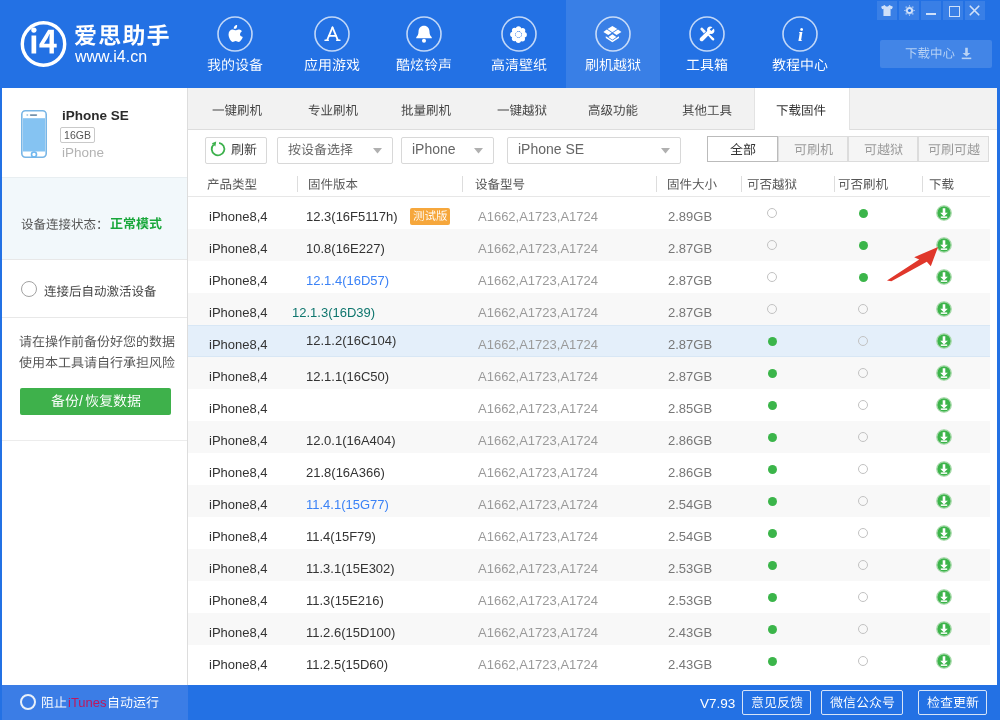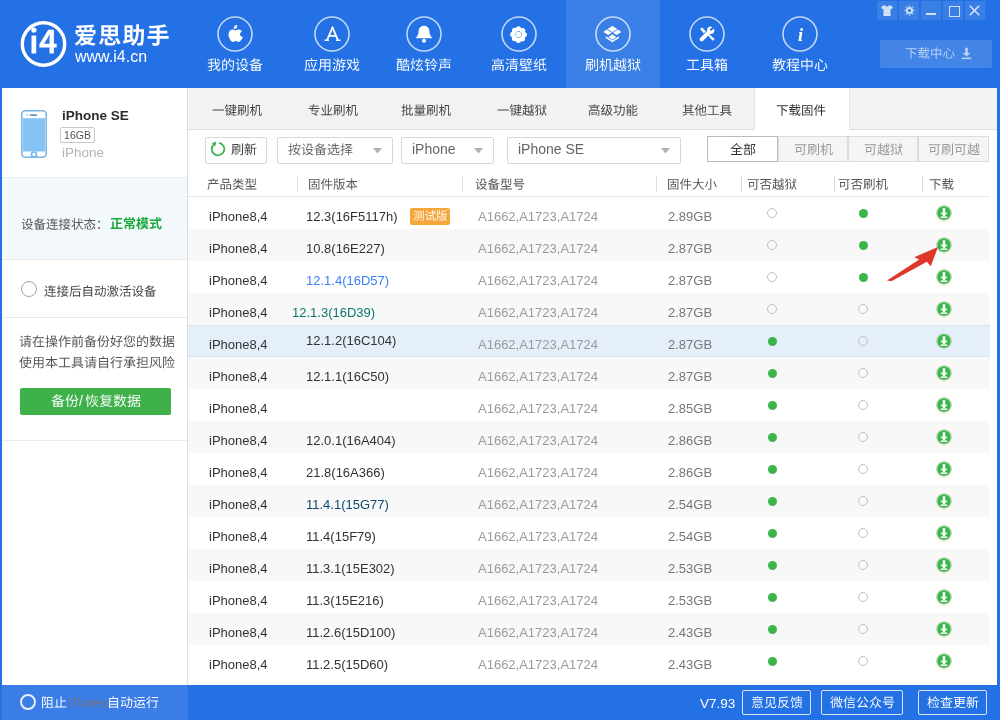--- a/index.html
+++ b/index.html
@@ -366,21 +366,21 @@
 <div style="position:absolute;left:668px;top:465px;font:400 13px 'Liberation Sans',sans-serif;color:#777;white-space:nowrap;">2.86GB</div>
 <div style="position:absolute;left:768px;top:465px;width:9px;height:9px;border-radius:50%;background:#3bb54a"></div>
 <div style="position:absolute;left:858px;top:464px;width:10px;height:10px;border-radius:50%;border:1.5px solid #c2c2c2;box-sizing:border-box"></div>
 <svg style="position:absolute;left:936px;top:461px" width="16" height="16" viewBox="0 0 16 16">
       <circle cx="8" cy="8" r="7.2" fill="#3cb44a" stroke="#a5d8a8" stroke-width="1.3"></circle>
       <path fill="#fff" d="M6.7 3.3h2.6v4.4h2.5L8 11.6 4.2 7.7h2.5z"></path>
       <rect x="4.8" y="11.4" width="6.4" height="1.5" fill="#fff"></rect>
     </svg>
 <div style="position:absolute;left:188px;top:485px;width:802px;height:32px;background:#f8f8f8"></div>
 <div style="position:absolute;left:209px;top:497px;font:400 13px 'Liberation Sans',sans-serif;color:#333;white-space:nowrap;">iPhone8,4</div>
-<div style="position:absolute;left:306px;top:497px;font:400 13px 'Liberation Sans',sans-serif;color:#0c4a6e;white-space:nowrap;">11.4.1(15G77)</div>
+<div style="position:absolute;left:306px;top:497px;font:400 13px 'Liberation Sans',sans-serif;color:#3b82f6;white-space:nowrap;">11.4.1(15G77)</div>
 <div style="position:absolute;left:478px;top:497px;font:400 13px 'Liberation Sans',sans-serif;color:#9a9a9a;white-space:nowrap;">A1662,A1723,A1724</div>
 <div style="position:absolute;left:668px;top:497px;font:400 13px 'Liberation Sans',sans-serif;color:#777;white-space:nowrap;">2.54GB</div>
 <div style="position:absolute;left:768px;top:497px;width:9px;height:9px;border-radius:50%;background:#3bb54a"></div>
 <div style="position:absolute;left:858px;top:496px;width:10px;height:10px;border-radius:50%;border:1.5px solid #c2c2c2;box-sizing:border-box"></div>
 <svg style="position:absolute;left:936px;top:493px" width="16" height="16" viewBox="0 0 16 16">
       <circle cx="8" cy="8" r="7.2" fill="#3cb44a" stroke="#a5d8a8" stroke-width="1.3"></circle>
       <path fill="#fff" d="M6.7 3.3h2.6v4.4h2.5L8 11.6 4.2 7.7h2.5z"></path>
       <rect x="4.8" y="11.4" width="6.4" height="1.5" fill="#fff"></rect>
     </svg>
 <div style="position:absolute;left:209px;top:529px;font:400 13px 'Liberation Sans',sans-serif;color:#333;white-space:nowrap;">iPhone8,4</div>
@@ -442,21 +442,21 @@
     </svg>
 <svg style="position:absolute;left:886px;top:243px" width="56" height="40" viewBox="0 0 56 40">
       <path fill="#e0372b" d="M1 37.5 33.2 16.6 28.2 14.2 52 4 44.8 23.2 40.8 18.8 5.4 38.2z"></path>
     </svg>
 <div style="position:absolute;left:0;top:685px;width:1000px;height:35px;background:#2371e4"></div>
 <div style="position:absolute;left:2px;top:685px;width:186px;height:35px;background:#3b7de6"></div>
 <div style="position:absolute;left:20px;top:694px;width:16px;height:16px;border:2px solid #e8f0fa;border-radius:50%;box-sizing:border-box"></div>
 <svg style="position:absolute;left:41px;top:696px" width="26" height="15" viewBox="0 0 26 15">
       <path transform="translate(0,11.2)" d="M 5.8 -10.2 V -0.3 H 4.4 V 0.6 H 12.5 V -0.3 H 11.4 V -10.2 Z M 6.8 -0.3 V -2.8 H 10.5 V -0.3 Z M 6.8 -6.1 H 10.5 V -3.7 H 6.8 Z M 6.8 -7 V -9.3 H 10.5 V -7 Z M 1.1 -10.4 V 1 H 2.1 V -9.5 H 3.9 C 3.6 -8.6 3.2 -7.5 2.8 -6.6 C 3.8 -5.5 4.1 -4.6 4.1 -3.9 C 4.1 -3.5 4 -3.2 3.8 -3 C 3.7 -2.9 3.5 -2.9 3.3 -2.9 C 3.1 -2.9 2.8 -2.9 2.5 -2.9 C 2.6 -2.7 2.7 -2.3 2.7 -2 C 3.1 -2 3.4 -2 3.7 -2.1 C 4 -2.1 4.2 -2.2 4.4 -2.3 C 4.8 -2.6 5 -3.1 5 -3.8 C 5 -4.7 4.7 -5.6 3.7 -6.7 C 4.1 -7.7 4.7 -9 5.1 -10 L 4.4 -10.4 L 4.3 -10.4 Z M 15.4 -8 V -0.6 H 13.6 V 0.4 H 25.3 V -0.6 H 20.5 V -5.6 H 24.8 V -6.6 H 20.5 V -10.9 H 19.5 V -0.6 H 16.4 V -8 Z" fill="#fff"></path>
     </svg>
-<div style="position:absolute;left:68px;top:695px;font:400 13px 'Liberation Sans',sans-serif;color:#737373;white-space:nowrap;">iTunes</div>
+<div style="position:absolute;left:68px;top:695px;font:400 13px 'Liberation Sans',sans-serif;color:#be185d;white-space:nowrap;">iTunes</div>
 <svg style="position:absolute;left:107px;top:696px" width="52" height="15" viewBox="0 0 52 15">
       <path transform="translate(0,11.2)" d="M 3.1 -5.3 H 10.1 V -3.4 H 3.1 Z M 3.1 -6.3 V -8.2 H 10.1 V -6.3 Z M 3.1 -2.5 H 10.1 V -0.6 H 3.1 Z M 5.9 -10.9 C 5.8 -10.4 5.6 -9.7 5.4 -9.1 H 2.1 V 1.1 H 3.1 V 0.3 H 10.1 V 1 H 11.1 V -9.1 H 6.4 C 6.6 -9.6 6.8 -10.2 7 -10.8 Z M 14.2 -9.9 V -9 H 19.2 V -9.9 Z M 21.5 -10.7 C 21.5 -9.8 21.5 -8.8 21.4 -7.9 H 19.6 V -7 H 21.4 C 21.3 -4 20.7 -1.3 19 0.3 C 19.2 0.5 19.6 0.8 19.7 1 C 21.6 -0.8 22.2 -3.8 22.4 -7 H 24.3 C 24.2 -2.4 24 -0.6 23.6 -0.2 C 23.5 -0.1 23.4 -0.1 23.1 -0.1 C 22.9 -0.1 22.2 -0.1 21.4 -0.1 C 21.6 0.2 21.7 0.6 21.7 0.8 C 22.4 0.9 23.2 0.9 23.6 0.8 C 24 0.8 24.2 0.7 24.5 0.4 C 24.9 -0.2 25.1 -2.1 25.3 -7.4 C 25.3 -7.6 25.3 -7.9 25.3 -7.9 H 22.4 C 22.4 -8.8 22.5 -9.8 22.5 -10.7 Z M 14.2 -0.6 14.2 -0.6 V -0.6 C 14.5 -0.7 14.9 -0.9 18.6 -1.7 L 18.8 -0.8 L 19.7 -1.1 C 19.4 -2 18.8 -3.6 18.3 -4.7 L 17.5 -4.5 C 17.8 -3.9 18 -3.2 18.3 -2.5 L 15.2 -1.9 C 15.7 -3 16.2 -4.5 16.5 -5.9 H 19.4 V -6.8 H 13.7 V -5.9 H 15.5 C 15.2 -4.3 14.6 -2.8 14.4 -2.4 C 14.2 -1.9 14.1 -1.5 13.8 -1.5 C 14 -1.2 14.1 -0.8 14.2 -0.6 Z M 30.9 -10.1 V -9.2 H 37.5 V -10.1 Z M 26.9 -9.6 C 27.7 -9.1 28.7 -8.3 29.2 -7.9 L 29.9 -8.6 C 29.3 -9 28.3 -9.7 27.5 -10.2 Z M 30.9 -1.5 C 31.3 -1.7 31.8 -1.8 36.7 -2.2 L 37.2 -1.2 L 38.1 -1.7 C 37.6 -2.7 36.6 -4.4 35.8 -5.6 L 34.9 -5.2 C 35.4 -4.6 35.8 -3.8 36.3 -3 L 32 -2.7 C 32.7 -3.7 33.3 -5 33.9 -6.2 H 38.4 V -7.1 H 30.1 V -6.2 H 32.7 C 32.2 -4.9 31.5 -3.6 31.3 -3.3 C 31 -2.9 30.8 -2.6 30.5 -2.5 C 30.7 -2.3 30.8 -1.8 30.9 -1.5 Z M 29.3 -6.4 H 26.5 V -5.5 H 28.3 V -1.3 C 27.8 -1.1 27.1 -0.5 26.5 0.2 L 27.2 1.1 C 27.8 0.2 28.5 -0.5 28.9 -0.5 C 29.2 -0.5 29.6 -0.1 30.2 0.2 C 31.1 0.8 32.2 0.9 33.8 0.9 C 35.2 0.9 37.4 0.9 38.3 0.8 C 38.3 0.5 38.4 0 38.6 -0.3 C 37.2 -0.1 35.3 -0 33.8 -0 C 32.3 -0 31.2 -0.1 30.4 -0.7 C 29.9 -1 29.5 -1.2 29.3 -1.4 Z M 44.7 -10.1 V -9.2 H 51.1 V -10.1 Z M 42.5 -10.9 C 41.8 -10 40.5 -8.8 39.5 -8.1 C 39.6 -7.9 39.9 -7.5 40 -7.3 C 41.2 -8.1 42.5 -9.4 43.4 -10.5 Z M 44.1 -6.6 V -5.6 H 48.5 V -0.2 C 48.5 -0 48.4 0.1 48.1 0.1 C 47.9 0.1 47 0.1 46.1 0 C 46.2 0.3 46.4 0.7 46.4 1 C 47.7 1 48.4 1 48.9 0.9 C 49.3 0.7 49.5 0.4 49.5 -0.2 V -5.6 H 51.4 V -6.6 Z M 43 -8.1 C 42.1 -6.7 40.7 -5.1 39.3 -4.2 C 39.5 -4 39.9 -3.6 40 -3.4 C 40.5 -3.8 41 -4.2 41.5 -4.7 V 1.1 H 42.5 V -5.8 C 43 -6.4 43.5 -7.1 43.9 -7.8 Z" fill="#fff"></path>
     </svg>
 <div style="position:absolute;left:700px;top:696px;font:400 13.5px 'Liberation Sans',sans-serif;color:#fff;white-space:nowrap;">V7.93</div>
 <div style="position:absolute;left:742px;top:690px;width:69px;height:25px;border:1px solid #d7e4f7;border-radius:2px;box-sizing:border-box"></div>
 <svg style="position:absolute;left:750.5px;top:696px" width="52" height="15" viewBox="0 0 52 15">
       <path transform="translate(0,11.2)" d="M 3.9 -1.9 V -0.3 C 3.9 0.7 4.2 0.9 5.5 0.9 C 5.8 0.9 7.7 0.9 8 0.9 C 9.1 0.9 9.3 0.6 9.5 -0.9 C 9.2 -0.9 8.8 -1.1 8.6 -1.2 C 8.6 -0.1 8.5 0.1 7.9 0.1 C 7.5 0.1 5.9 0.1 5.6 0.1 C 4.9 0.1 4.8 0.1 4.8 -0.3 V -1.9 Z M 9.6 -1.8 C 10.3 -1.1 11 -0.2 11.3 0.5 L 12.1 0.1 C 11.8 -0.6 11.1 -1.5 10.4 -2.2 Z M 2.4 -2 C 2 -1.3 1.5 -0.4 0.8 0.2 L 1.6 0.7 C 2.3 0.1 2.8 -0.9 3.2 -1.7 Z M 3.4 -4.2 H 9.6 V -3.3 H 3.4 Z M 3.4 -5.7 H 9.6 V -4.8 H 3.4 Z M 2.5 -6.4 V -2.6 H 5.8 L 5.3 -2.2 C 6 -1.8 6.9 -1.2 7.3 -0.7 L 7.9 -1.3 C 7.5 -1.7 6.8 -2.2 6.1 -2.6 H 10.6 V -6.4 Z M 4.4 -9.2 H 8.6 C 8.4 -8.8 8.2 -8.3 8 -7.9 H 5 C 4.9 -8.2 4.7 -8.8 4.4 -9.2 Z M 5.8 -10.8 C 5.9 -10.6 6.1 -10.2 6.2 -10 H 1.5 V -9.2 H 4.3 L 3.5 -9 C 3.7 -8.6 3.9 -8.2 4 -7.9 H 0.9 V -7.1 H 12.1 V -7.9 H 9 C 9.2 -8.2 9.4 -8.6 9.6 -9 L 8.9 -9.2 H 11.5 V -10 H 7.3 C 7.1 -10.3 6.9 -10.7 6.7 -11 Z M 19.7 -3.9 V -0.6 C 19.7 0.4 20.1 0.7 21.4 0.7 C 21.6 0.7 23.4 0.7 23.7 0.7 C 24.9 0.7 25.2 0.2 25.3 -1.8 C 25 -1.9 24.6 -2 24.4 -2.2 C 24.4 -0.4 24.3 -0.2 23.6 -0.2 C 23.2 -0.2 21.8 -0.2 21.4 -0.2 C 20.8 -0.2 20.7 -0.2 20.7 -0.7 V -3.9 Z M 18.9 -8 C 18.8 -3.4 18.6 -0.9 13.6 0.2 C 13.8 0.4 14.1 0.8 14.2 1 C 19.4 -0.2 19.8 -3.1 19.9 -8 Z M 15.3 -10.2 V -2.8 H 16.3 V -9.2 H 22.6 V -2.8 H 23.7 V -10.2 Z M 36.5 -10.8 C 34.6 -10.3 31.1 -9.9 28.2 -9.8 V -6.3 C 28.2 -4.3 28.1 -1.5 26.7 0.5 C 27 0.6 27.4 0.9 27.6 1.1 C 28.9 -0.9 29.2 -3.9 29.2 -6 H 30.1 C 30.7 -4.3 31.5 -2.9 32.6 -1.7 C 31.5 -0.9 30.2 -0.3 28.8 0.1 C 29 0.3 29.2 0.7 29.3 1 C 30.8 0.5 32.2 -0.1 33.4 -1.1 C 34.5 -0.2 35.9 0.5 37.6 0.9 C 37.7 0.7 38 0.3 38.2 0.1 C 36.6 -0.3 35.3 -0.9 34.2 -1.7 C 35.5 -3 36.5 -4.6 37.1 -6.7 L 36.4 -7 L 36.2 -7 H 29.2 V -9 C 32 -9.1 35.2 -9.4 37.3 -10 Z M 35.8 -6 C 35.3 -4.5 34.4 -3.3 33.4 -2.4 C 32.4 -3.3 31.6 -4.6 31.1 -6 Z M 44.4 -5.2 V -1.2 H 45.3 V -4.4 H 49.5 V -1.2 H 50.5 V -5.2 Z M 47.7 -0.5 C 48.8 -0.1 50 0.6 50.7 1.1 L 51.2 0.4 C 50.5 -0.1 49.2 -0.8 48.2 -1.2 Z M 47 -3.8 V -2.5 C 47 -1.4 46.4 -0.4 43.6 0.3 C 43.7 0.5 44 0.9 44.1 1.1 C 47.2 0.3 47.9 -1.1 47.9 -2.5 V -3.8 Z M 41 -10.9 C 40.7 -9 40.2 -7.1 39.4 -5.8 C 39.6 -5.7 40 -5.4 40.1 -5.3 C 40.6 -6 41 -7 41.2 -8 H 42.9 C 42.7 -7.4 42.5 -6.7 42.2 -6.3 L 43 -6 C 43.3 -6.7 43.7 -7.8 44.1 -8.7 L 43.4 -8.9 L 43.3 -8.9 H 41.5 C 41.6 -9.5 41.7 -10.1 41.8 -10.7 Z M 41 0.9 C 41.1 0.7 41.5 0.4 43.7 -1.3 C 43.6 -1.5 43.5 -1.8 43.4 -2.1 L 42 -1.1 V -6.2 H 41.2 V -1 C 41.2 -0.4 40.7 0.1 40.4 0.3 C 40.6 0.4 40.9 0.8 41 0.9 Z M 44.5 -10 V -7.6 H 47 V -6.7 H 43.8 V -5.9 H 51.5 V -6.7 H 47.9 V -7.6 H 50.6 V -10 H 47.9 V -10.9 H 47 V -10 Z M 45.3 -9.4 H 47 V -8.2 H 45.3 Z M 47.9 -9.4 H 49.8 V -8.2 H 47.9 Z" fill="#fff"></path>
     </svg>
 <div style="position:absolute;left:821px;top:690px;width:82px;height:25px;border:1px solid #d7e4f7;border-radius:2px;box-sizing:border-box"></div>
 <svg style="position:absolute;left:829.5px;top:696px" width="65" height="15" viewBox="0 0 65 15">

